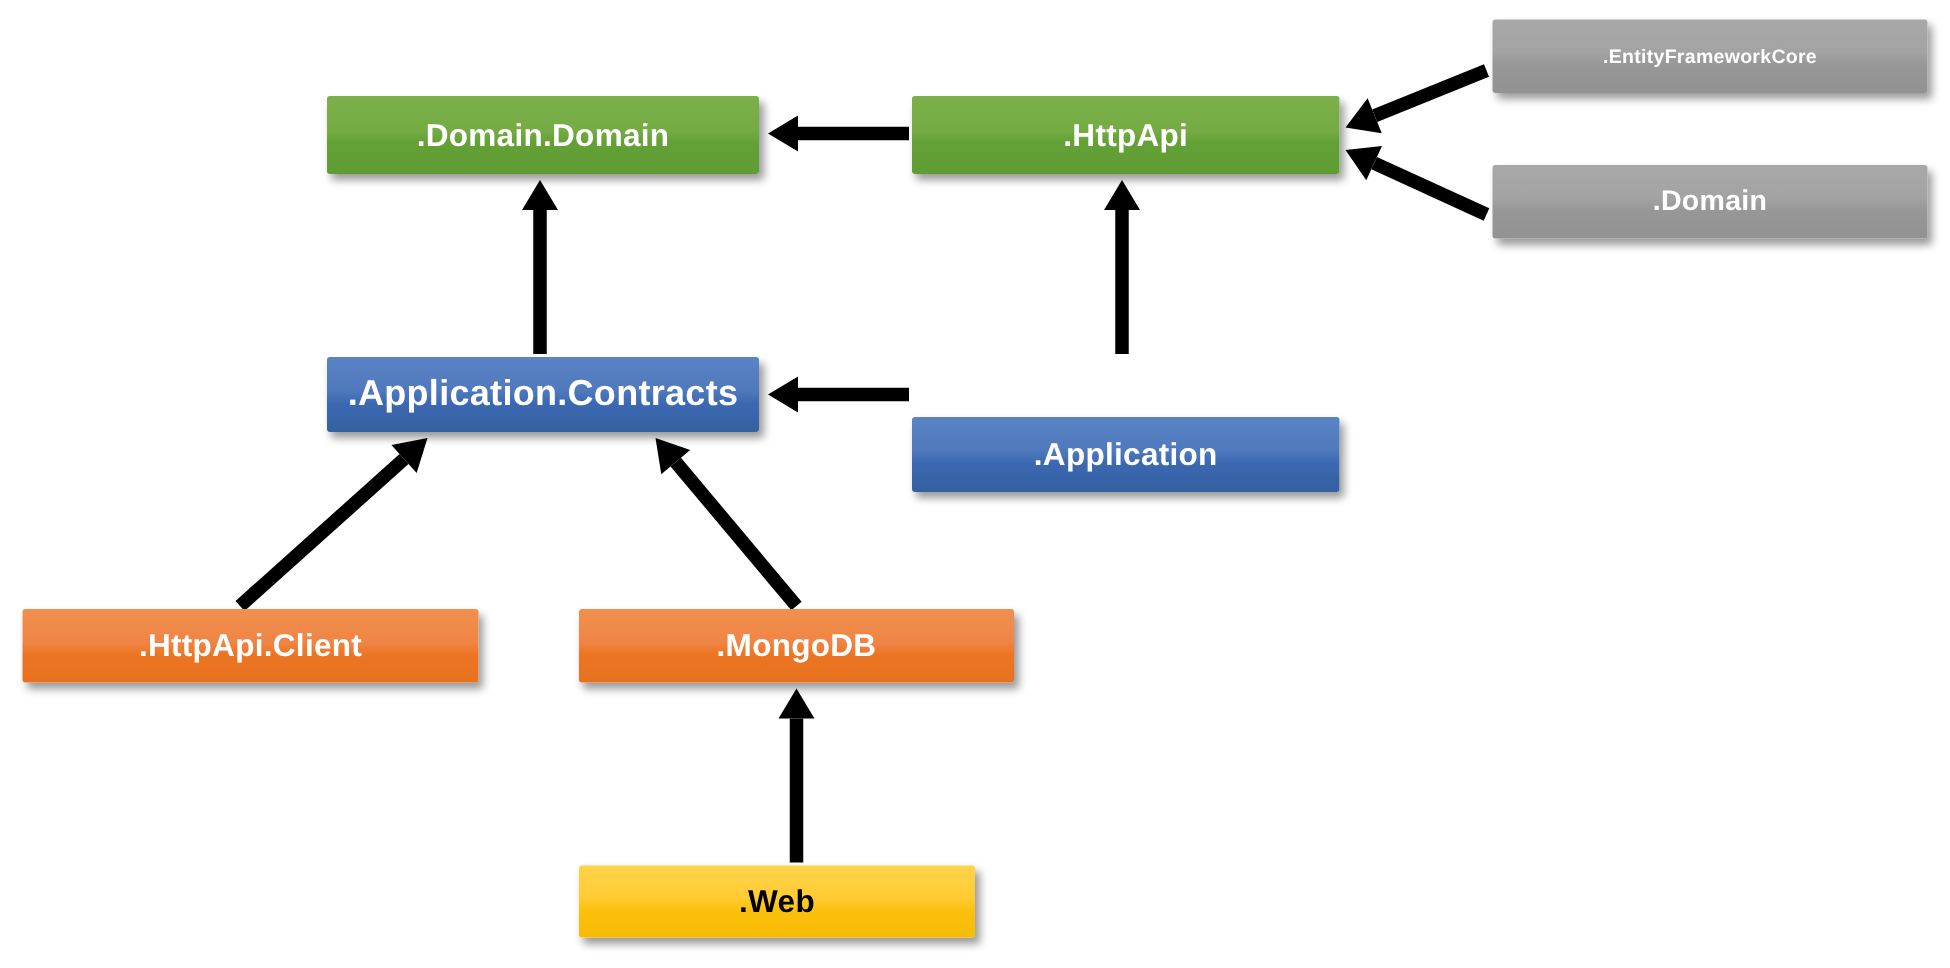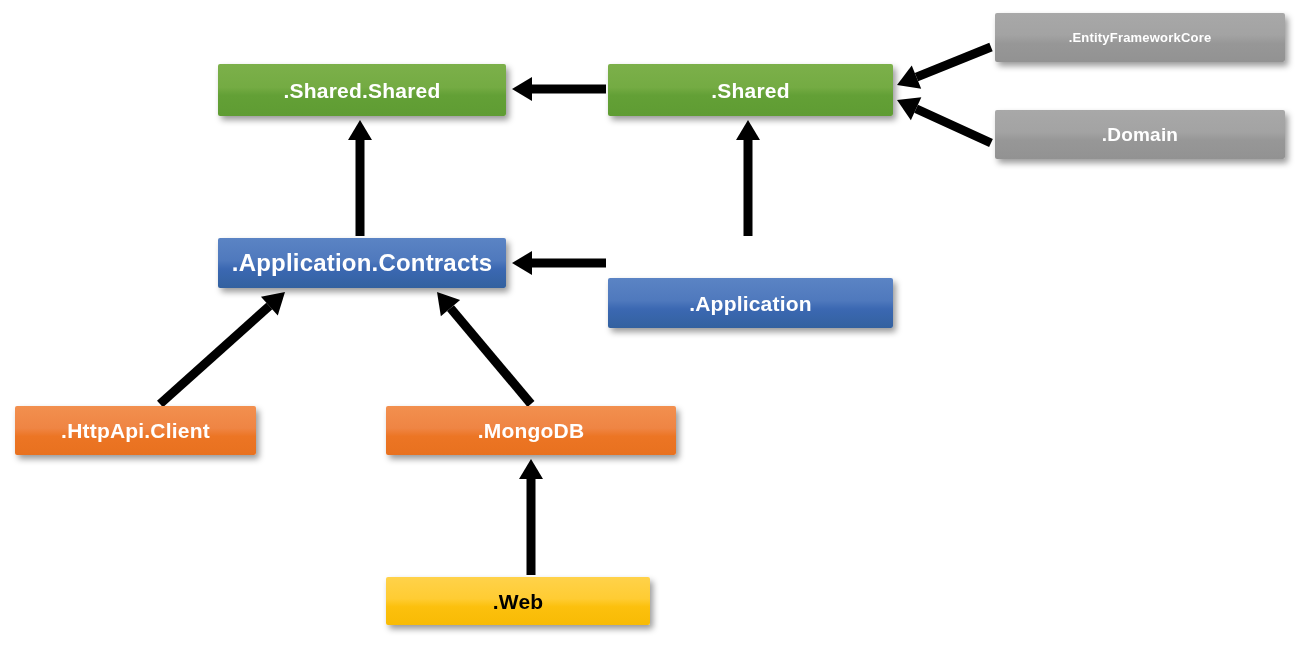--- a/index.html
+++ b/index.html
@@ -106,38 +106,38 @@
         <polygon points="437,292 460.1515718220113,299.9852815961776 440.84902062549565,316.18563706468177" fill="#000000"></polygon>
       </g>
       <g>
         <line x1="531" y1="575" x2="531" y2="479" stroke="#000000" stroke-width="9" stroke-linecap="butt"></line>
         <polygon points="531,459 543,479 519,479" fill="#000000"></polygon>
       </g>
     </svg>
 
   <div id="node-layer">
       <div class="node green" style="left: 218px; top: 64px; width: 288px; height: 52px;">
-        <span class="node-label" style="font-size: 21px; color: rgb(255, 255, 255);">.Shared.Shared</span>
+        <span class="node-label" style="font-size: 21px; color: rgb(255, 255, 255);">.Domain.Domain</span>
       </div>
       <div class="node green" style="left: 608px; top: 64px; width: 285px; height: 52px;">
-        <span class="node-label" style="font-size: 21px; color: rgb(255, 255, 255);">.Shared</span>
+        <span class="node-label" style="font-size: 21px; color: rgb(255, 255, 255);">.HttpApi</span>
       </div>
       <div class="node gray" style="left: 995px; top: 13px; width: 290px; height: 49px;">
         <span class="node-label" style="font-size: 13px; color: rgb(255, 255, 255);">.EntityFrameworkCore</span>
       </div>
       <div class="node gray" style="left: 995px; top: 110px; width: 290px; height: 49px;">
         <span class="node-label" style="font-size: 19px; color: rgb(255, 255, 255);">.Domain</span>
       </div>
       <div class="node blue" style="left: 218px; top: 238px; width: 288px; height: 50px;">
         <span class="node-label" style="font-size: 24px; color: rgb(255, 255, 255);">.Application.Contracts</span>
       </div>
       <div class="node blue" style="left: 608px; top: 238px; width: 285px; height: 50px; margin-top: 40px;">
         <span class="node-label" style="font-size: 21px; color: rgb(255, 255, 255);">.Application</span>
       </div>
-      <div class="node orange" style="left: 15px; top: 406px; width: 241px; height: 49px;">
+      <div class="node orange" style="left: 15px; top: 406px; width: 304px; height: 49px;">
         <span class="node-label" style="font-size: 21px; color: rgb(255, 255, 255);">.HttpApi.Client</span>
       </div>
       <div class="node orange" style="left: 386px; top: 406px; width: 290px; height: 49px;">
         <span class="node-label" style="font-size: 21px; color: rgb(255, 255, 255);">.MongoDB</span>
       </div>
       <div class="node yellow" style="left: 386px; top: 577px; width: 264px; height: 48px;">
         <span class="node-label" style="font-size: 21px; color: rgb(0, 0, 0);">.Web</span>
       </div>
     </div>
 

